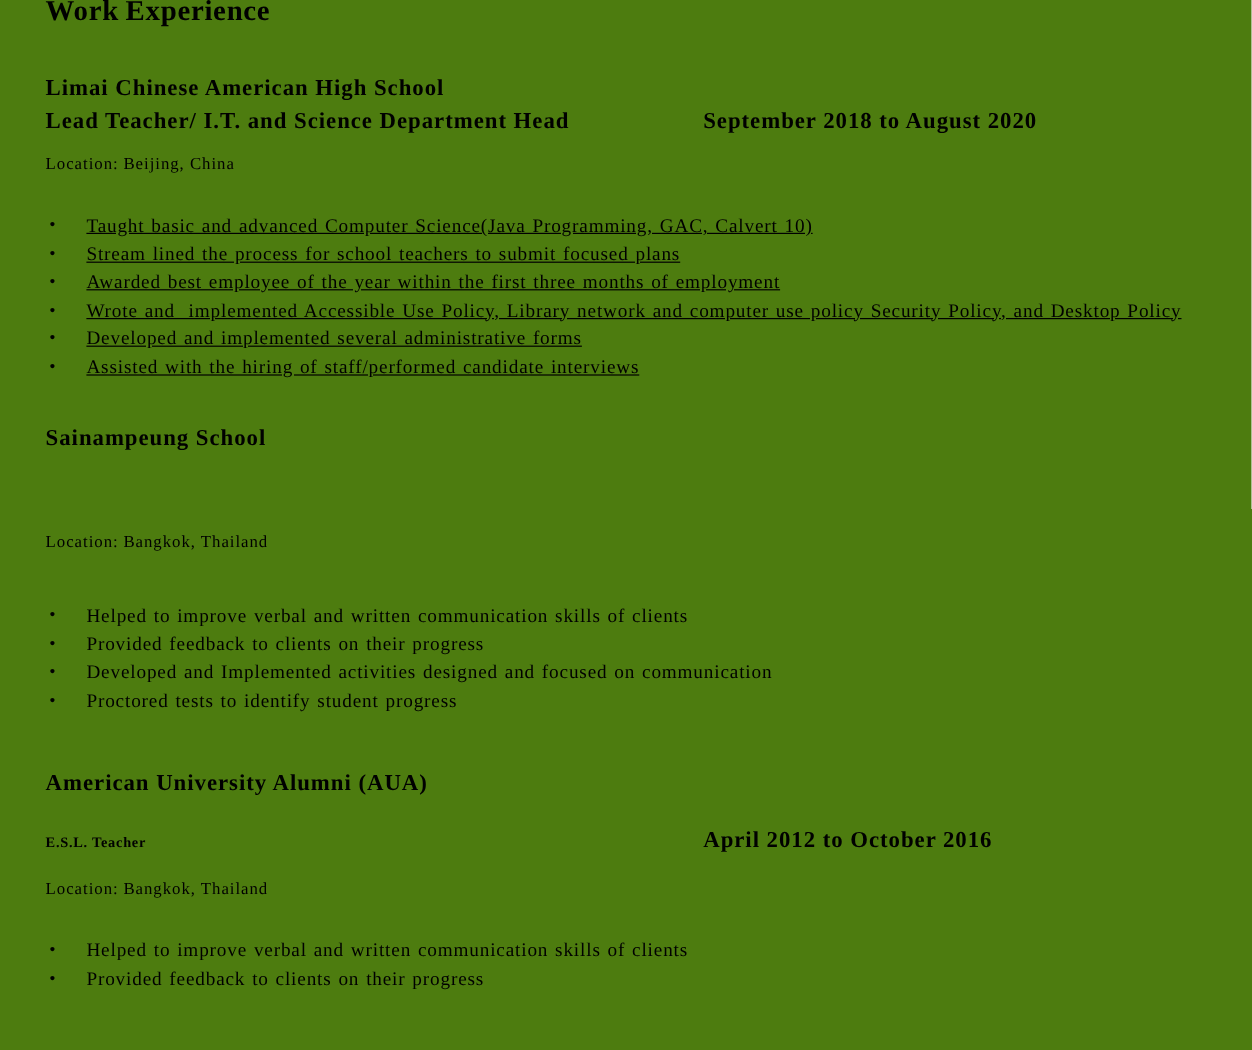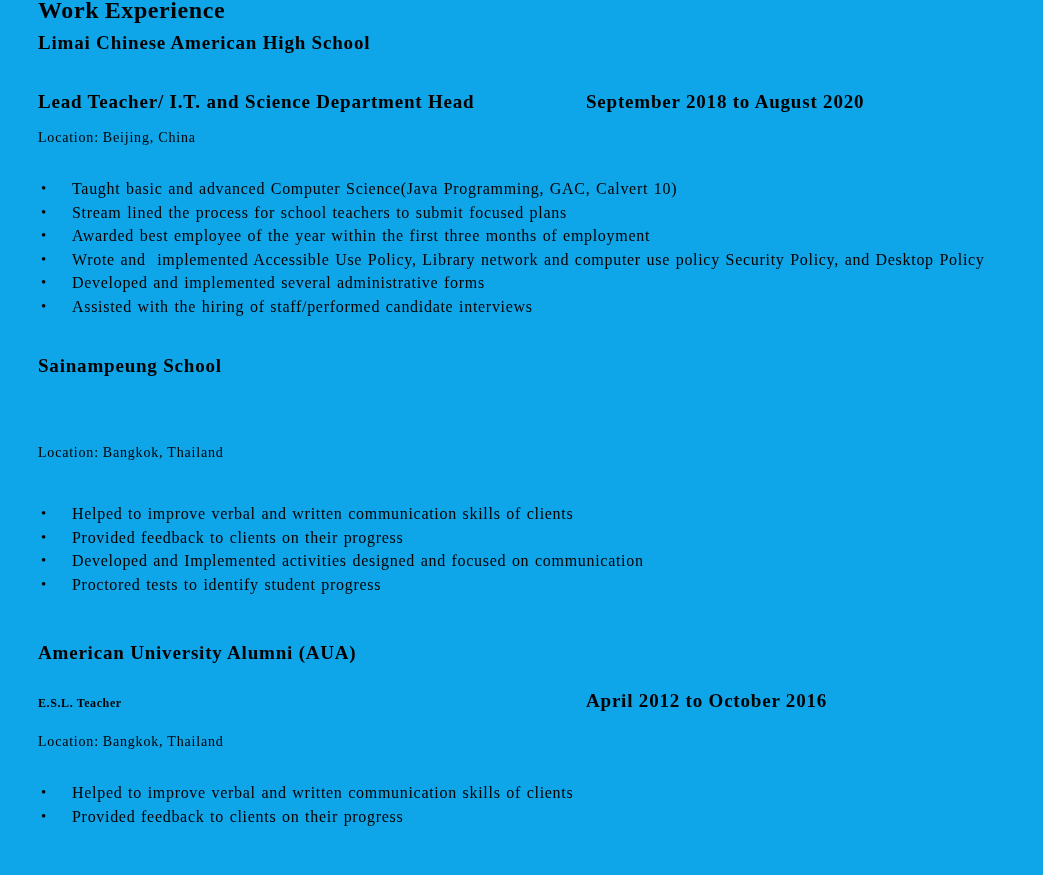--- a/index.html
+++ b/index.html
@@ -4,21 +4,21 @@
 <style>
   html, body {
     margin: 0;
     padding: 0;
     background: #ffffff;
   }
   .page {
     position: relative;
     width: 1043px;
     height: 875px;
-    background: #0ea5e9;
+    background: #4d7c0f;
     color: #000000;
     font-family: "Liberation Serif", "DejaVu Serif", serif;
     overflow: hidden;
   }
   .abs { position: absolute; left: 38px; }
 
   .doc-heading {
     top: -4px;
     margin: 0;
     font-size: 24px;
@@ -75,24 +75,24 @@
   ul.bullets li::before {
     content: "\2022";
     position: absolute;
     left: 3px;
     top: 0;
     font-size: 15px;
     letter-spacing: 0;
   }
 
   
-  .emp-1  { top: 31px; }
+  .emp-1  { top: 62px; }
   .row-1  { top: 90px; font-family: Liberation Serif, serif; }
   .loc-1  { top: 126px; }
-  .list-1 { top: 177px; }
+  .list-1 { top: 177px; text-decoration: underline; }
 
   .emp-2  { top: 354px; text-align: right; }
   .row-2  { top: 409px; }
   .loc-2  { top: 441px; }
   .list-2 { top: 502px; }
 
   .emp-3  { top: 641px; }
   .row-3  { top: 689px; }
   .loc-3  { top: 730px; }
   .list-3 { top: 781px; line-height: 24.3px; }

